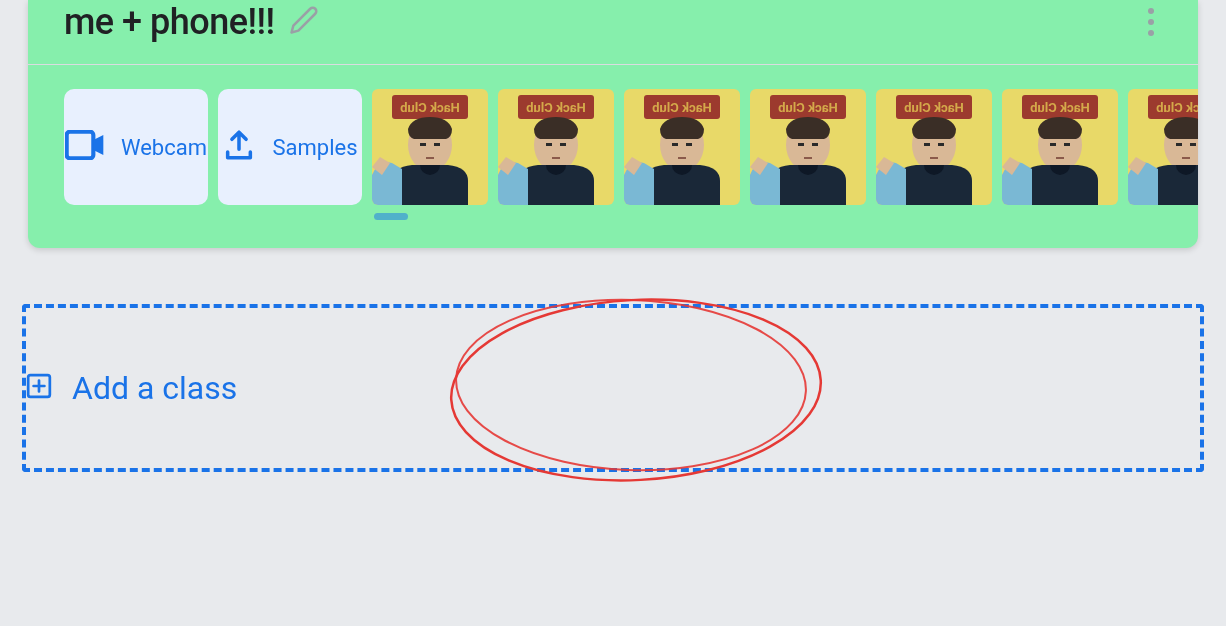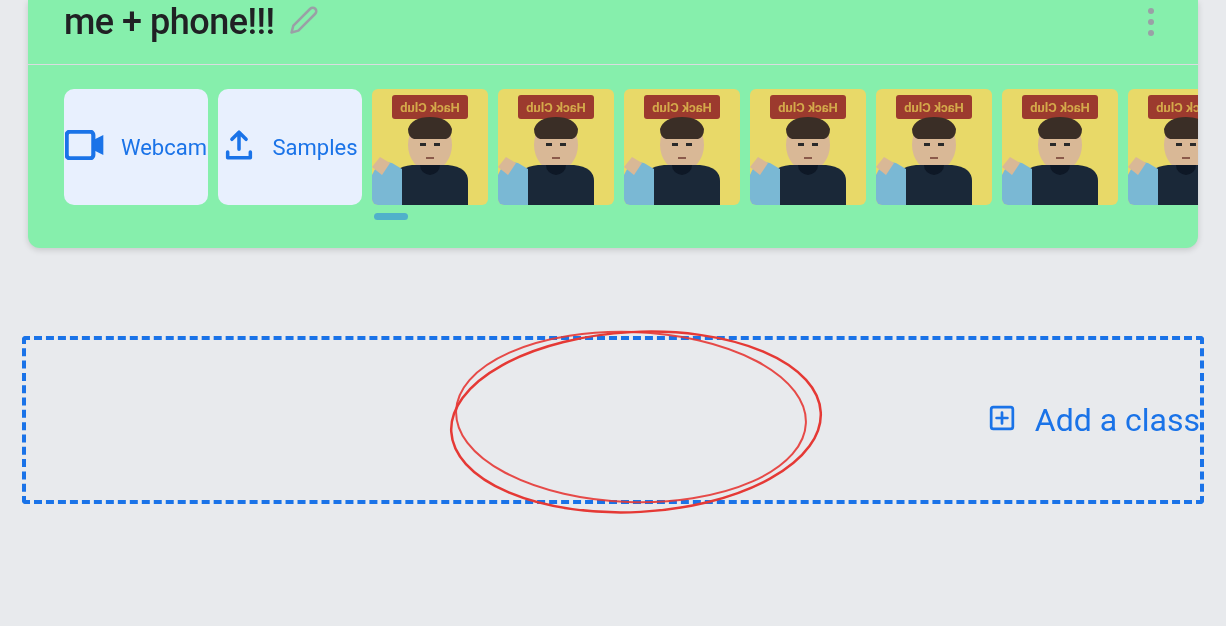--- a/index.html
+++ b/index.html
@@ -106,27 +106,27 @@
     .scroll-indicator {
       width: 34px;
       height: 7px;
       background: #1a73e8;
       border-radius: 4px;
       margin-top: 8px;
       margin-left: 310px;
       opacity: 0.5;
     }
     .add-class-container {
-      margin: 88px 22px 0 22px;
+      margin: 56px 22px 0 22px;
       border: 4px dashed #1a73e8;
       border-radius: 4px;
       height: 168px;
       display: flex;
       align-items: center;
-      justify-content: flex-end;
+      justify-content: flex-start;
       cursor: pointer;
       position: relative;
     }
     .add-class-inner {
       display: flex;
       align-items: center;
       gap: 20px;
     }
     .add-class-text {
       color: #1a73e8;

